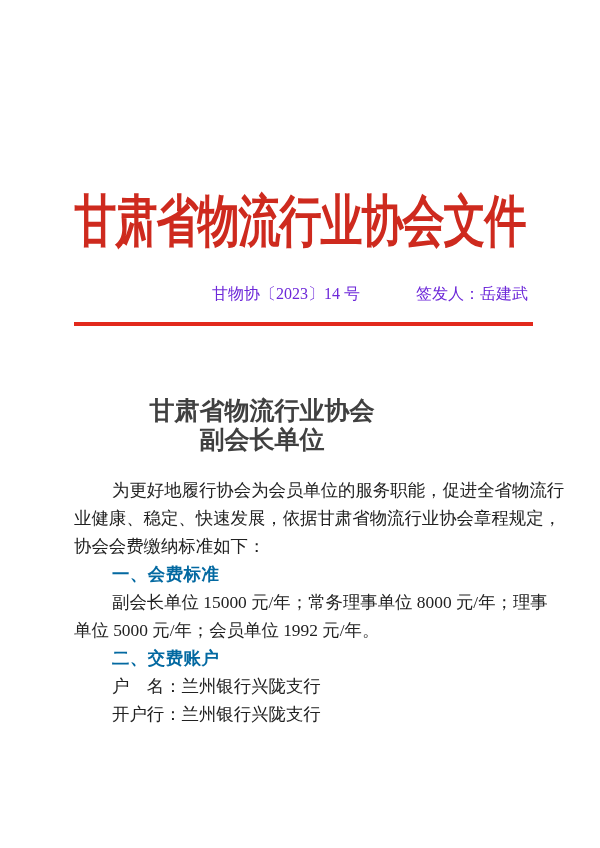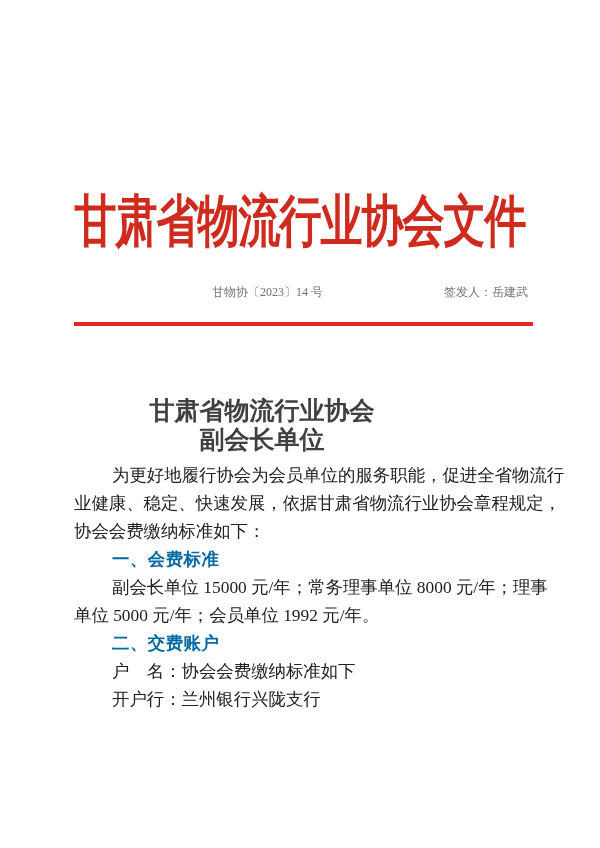--- a/index.html
+++ b/index.html
@@ -36,22 +36,22 @@
   .doc-row {
     position: absolute;
     top: 284px;
     left: 74px;
     width: 454px;
     box-sizing: border-box;
     padding-left: 138px;
     display: flex;
     justify-content: space-between;
     align-items: baseline;
-    font-size: 12px;
-    color: #737373;
+    font-size: 16px;
+    color: #6d28d9;
     white-space: nowrap;
   }
   
   .red-rule {
     position: absolute;
     top: 322px;
     left: 74px;
     width: 459px;
     height: 4px;
     background: #e2291c;
@@ -65,21 +65,21 @@
     text-align: center;
     font-size: 25px;
     font-weight: bold;
     line-height: 29px;
     color: #404040;
     font-family: "Liberation Serif", "DejaVu Serif", serif;
   }
   
   .body-block {
     position: absolute;
-    top: 461px;
+    top: 476px;
     left: 74px;
     width: 458px;
     font-size: 17.4px;
     line-height: 28px;
     color: #212121;
     white-space: nowrap;
   }
   .line { height: 28px; }
   .indent { padding-left: 38px; }
   .heading {
@@ -109,17 +109,17 @@
   </div>
 
   <div class="body-block">
     <div class="line indent">为更好地履行协会为会员单位的服务职能，促进全省物流行</div>
     <div class="line">业健康、稳定、快速发展，依据甘肃省物流行业协会章程规定，</div>
     <div class="line">协会会费缴纳标准如下：</div>
     <div class="line indent heading">一、会费标准</div>
     <div class="line indent">副会长单位 15000 元/年；常务理事单位 8000 元/年；理事</div>
     <div class="line">单位 5000 元/年；会员单位 1992 元/年。</div>
     <div class="line indent heading">二、交费账户</div>
-    <div class="line indent">户　名：协会会费缴纳标准如下</div>
+    <div class="line indent">户　名：兰州银行兴陇支行</div>
     <div class="line indent">开户行：兰州银行兴陇支行</div>
   </div>
 
 </div>
 
 </body></html>

